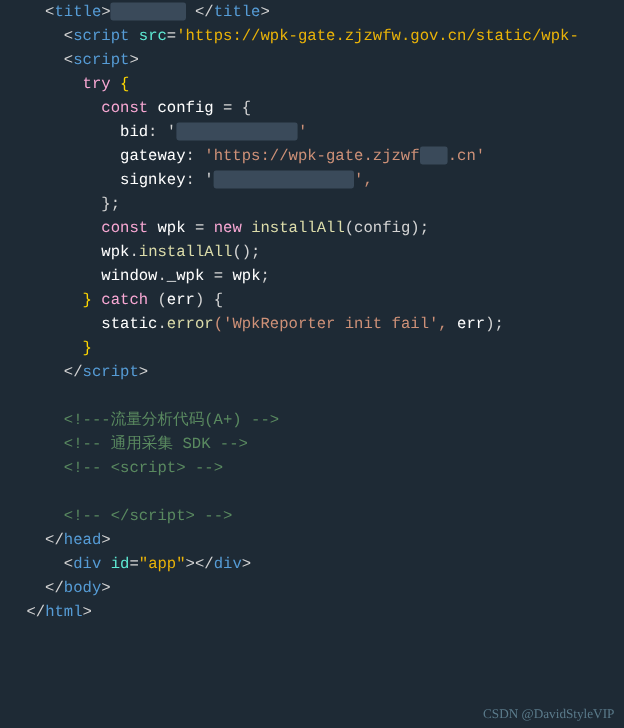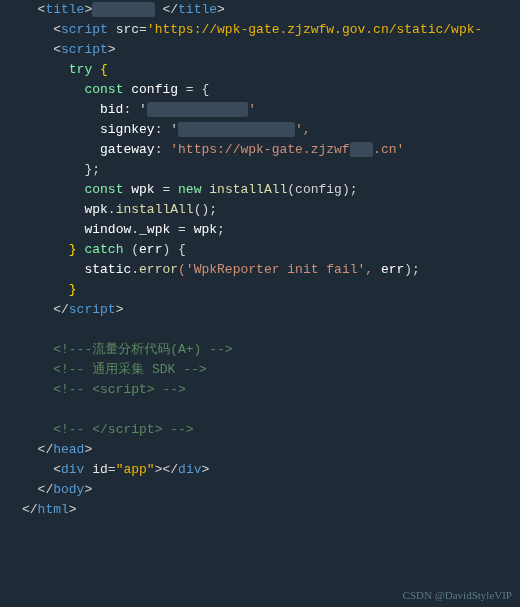--- a/index.html
+++ b/index.html
@@ -36,24 +36,24 @@
       white-space: pre;
     }
 
     .code-content {
       flex: 1;
       padding-left: 22px;
     }
 
     
     .tag { color: #569cd6; }
-    .attr-name { color: #e5e5e5; }
+    .attr-name { color: #5eead4; }
     .attr-value { color: #eab308; }
     .comment { color: #5a8a60; }
-    .keyword { color: #86efac; }
+    .keyword { color: #f9a8d4; }
     .string { color: #ce9178; }
     .var-name { color: #ffffff; text-align: center; }
     .function-name { color: #dcdcaa; }
     .plain { color: #d4d4d4; }
     .bracket { color: #ffd700; }
     .blurred {
       background-color: #3a4a5a;
       color: transparent;
       border-radius: 2px;
     }
@@ -71,22 +71,22 @@
 <body>
 
 <div class="code-container">
   <div id="code-lines">
       <div class="code-line"><span class="code-content"><span class="plain">  &lt;</span><span class="tag">title</span><span class="plain">&gt;</span><span class="blurred" style="background-color: rgb(58, 74, 90); color: transparent; border-radius: 2px;">        </span><span class="plain"> &lt;/</span><span class="tag">title</span><span class="plain">&gt;</span></span></div>
       <div class="code-line"><span class="code-content"><span class="plain">    &lt;</span><span class="tag">script</span><span class="plain"> </span><span class="attr-name">src</span><span class="plain">=</span><span class="attr-value">'https://wpk-gate.zjzwfw.gov.cn/static/wpk-</span></span></div>
       <div class="code-line"><span class="code-content"><span class="plain">    &lt;</span><span class="tag">script</span><span class="plain">&gt;</span></span></div>
       <div class="code-line"><span class="code-content"><span class="plain">      </span><span class="keyword">try</span><span class="bracket"> {</span></span></div>
       <div class="code-line"><span class="code-content"><span class="plain">        </span><span class="keyword">const</span><span class="plain"> </span><span class="var-name">config</span><span class="plain"> = {</span></span></div>
       <div class="code-line"><span class="code-content"><span class="plain">          </span><span class="var-name">bid</span><span class="plain">: '</span><span class="blurred" style="background-color: rgb(58, 74, 90); color: transparent; border-radius: 2px;">             </span><span class="string">'</span></span></div>
+      <div class="code-line"><span class="code-content"><span class="plain">          </span><span class="var-name">gateway</span><span class="plain">: </span><span class="string">'https://wpk-gate.zjzwf</span><span class="blurred" style="background-color: rgb(58, 74, 90); color: transparent; border-radius: 2px;">   </span><span class="string">.cn'</span></span></div>
       <div class="code-line"><span class="code-content"><span class="plain">          </span><span class="var-name">signkey</span><span class="plain">: '</span><span class="blurred" style="background-color: rgb(58, 74, 90); color: transparent; border-radius: 2px;">               </span><span class="string">',</span></span></div>
-      <div class="code-line"><span class="code-content"><span class="plain">          </span><span class="var-name">gateway</span><span class="plain">: </span><span class="string">'https://wpk-gate.zjzwf</span><span class="blurred" style="background-color: rgb(58, 74, 90); color: transparent; border-radius: 2px;">   </span><span class="string">.cn'</span></span></div>
       <div class="code-line"><span class="code-content"><span class="plain">        </span><span class="plain">};</span></span></div>
       <div class="code-line"><span class="code-content"><span class="plain">        </span><span class="keyword">const</span><span class="plain"> </span><span class="var-name">wpk</span><span class="plain"> = </span><span class="keyword">new</span><span class="plain"> </span><span class="function-name">installAll</span><span class="plain">(config);</span></span></div>
       <div class="code-line"><span class="code-content"><span class="plain">        </span><span class="var-name">wpk</span><span class="plain">.</span><span class="function-name">installAll</span><span class="plain">();</span></span></div>
       <div class="code-line"><span class="code-content"><span class="plain">        </span><span class="var-name">window</span><span class="plain">.</span><span class="var-name">_wpk</span><span class="plain"> = </span><span class="var-name">wpk</span><span class="plain">;</span></span></div>
       <div class="code-line"><span class="code-content"><span class="plain">      </span><span class="bracket">} </span><span class="keyword">catch</span><span class="plain"> (</span><span class="var-name">err</span><span class="plain">) {</span></span></div>
       <div class="code-line"><span class="code-content"><span class="plain">        </span><span class="var-name">static</span><span class="plain">.</span><span class="function-name">error</span><span class="string">('WpkReporter init fail', </span><span class="var-name">err</span><span class="plain">);</span></span></div>
       <div class="code-line"><span class="code-content"><span class="plain">      </span><span class="bracket">}</span></span></div>
       <div class="code-line"><span class="code-content"><span class="plain">    &lt;/</span><span class="tag">script</span><span class="plain">&gt;</span></span></div>
       <div class="code-line"><span class="code-content"><span class="plain">    </span></span></div>
       <div class="code-line"><span class="code-content"><span class="comment">    &lt;!---流量分析代码(A+) --&gt;</span></span></div>

